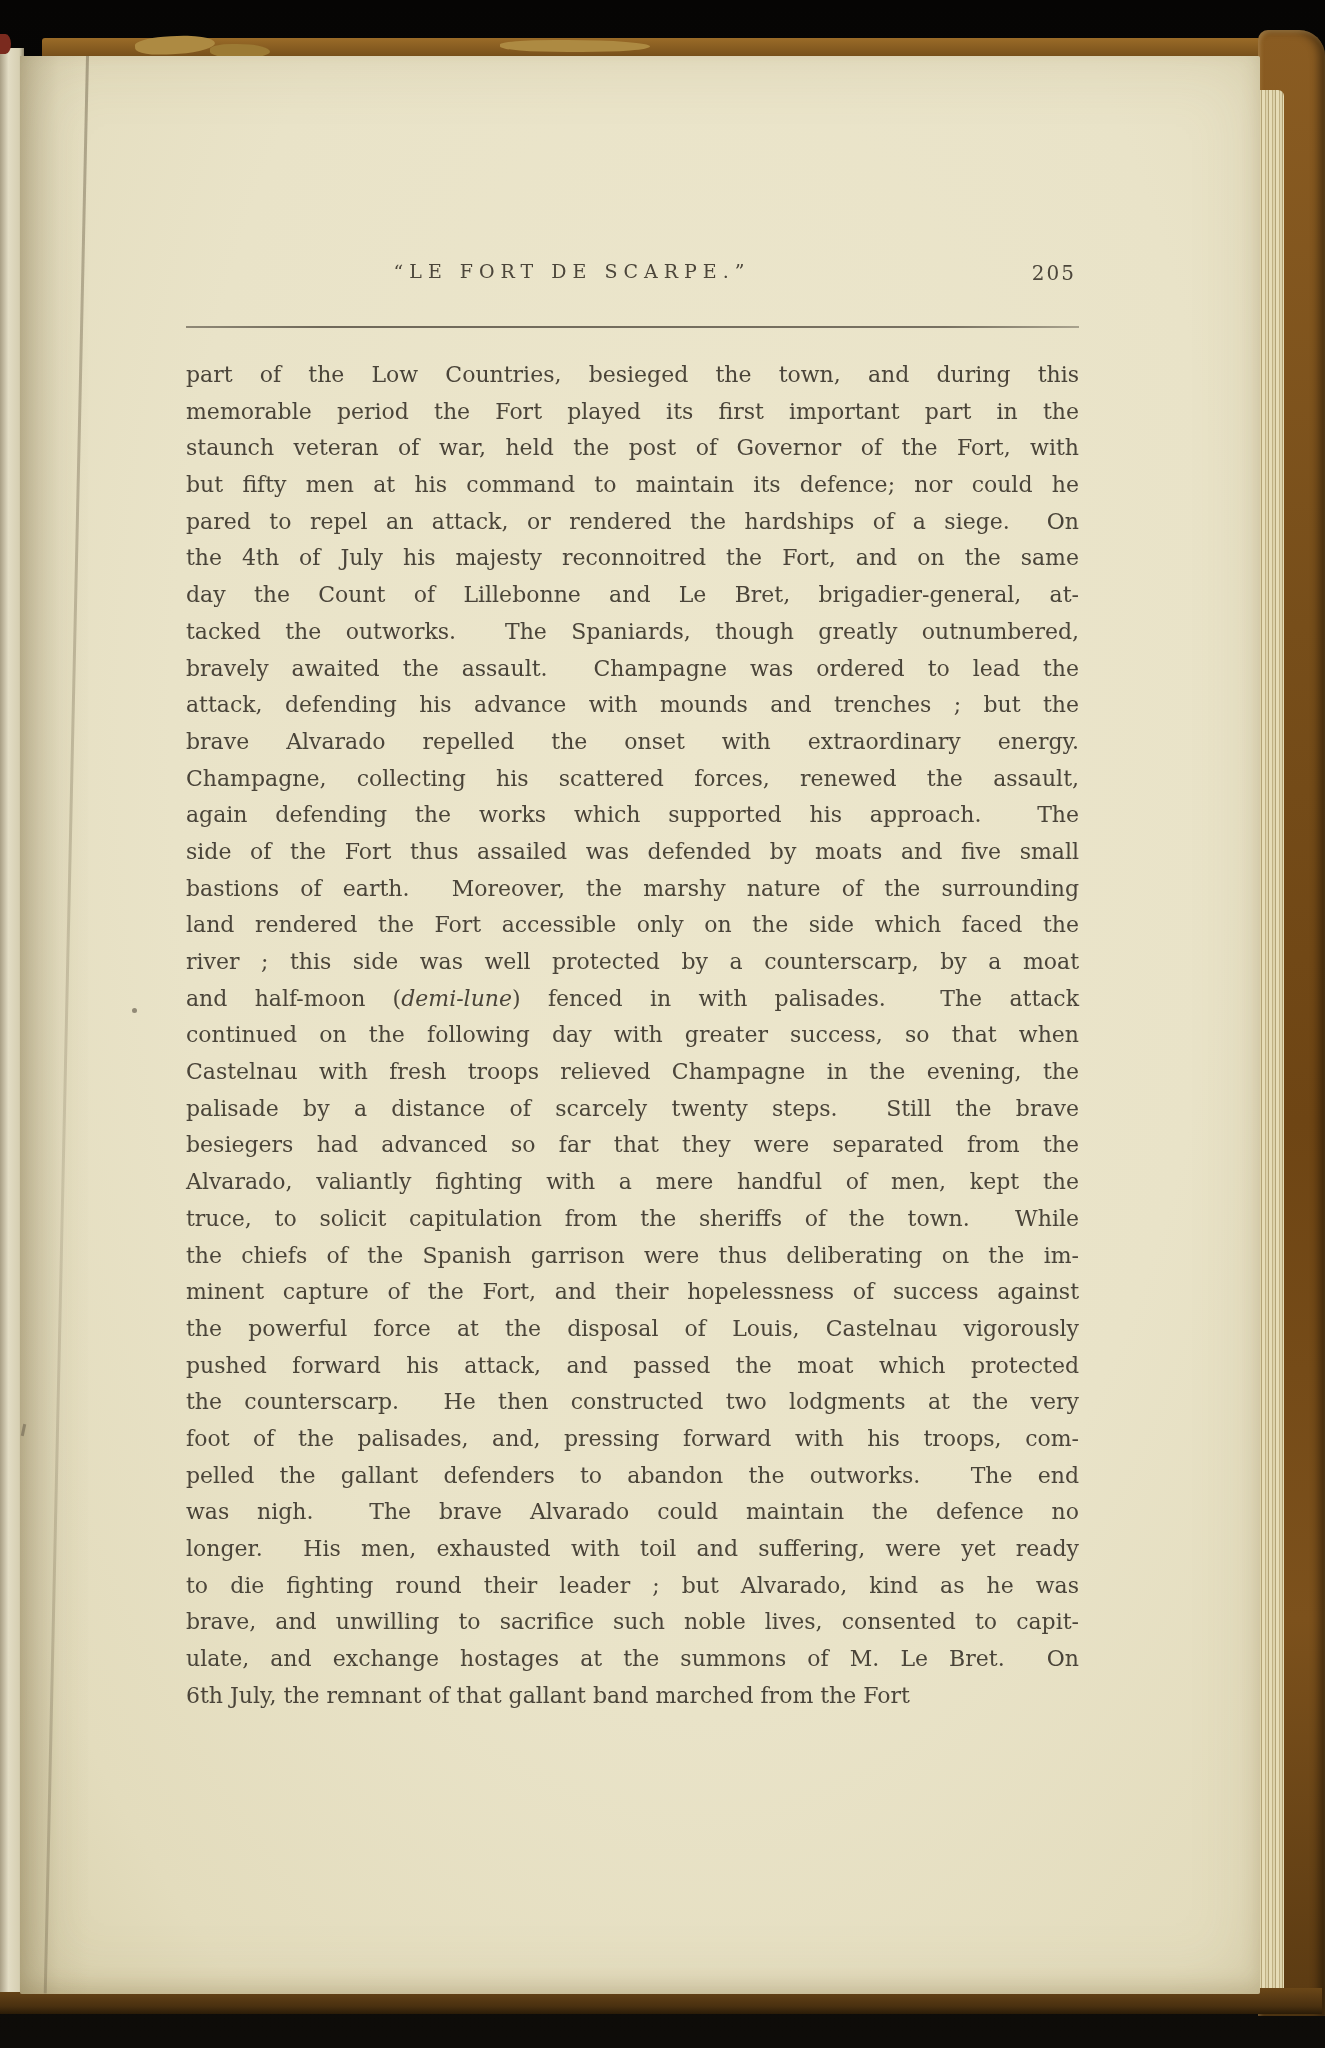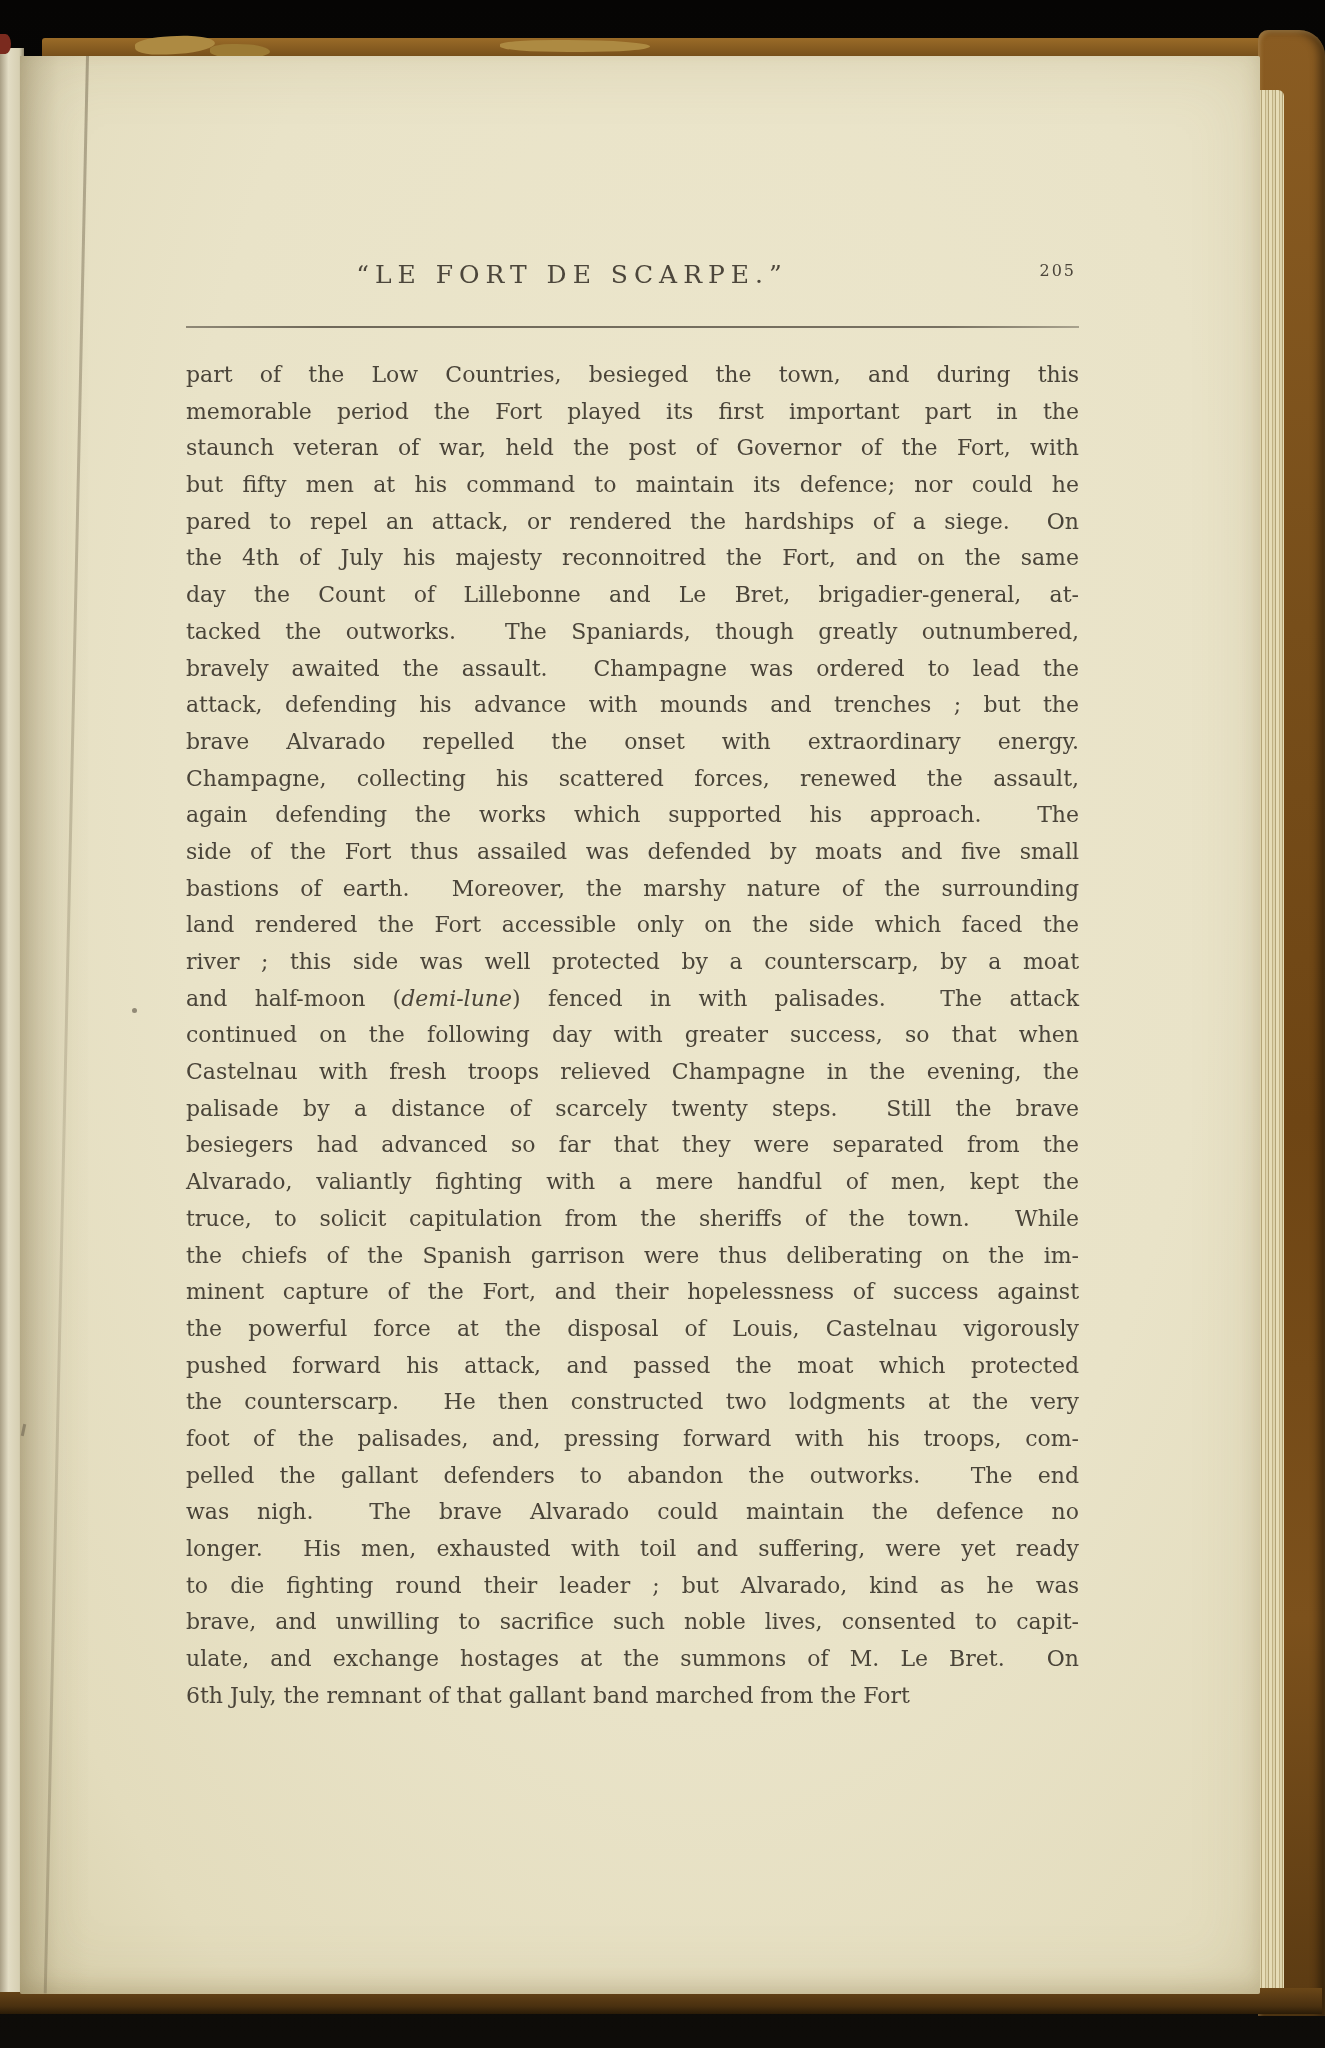--- a/index.html
+++ b/index.html
@@ -62,24 +62,24 @@
   }
   .gutter-crease{
     position:absolute;left:66px;top:0;width:3px;height:1938px;
     background:linear-gradient(to bottom,rgba(85,72,48,.40),rgba(85,72,48,.15) 60%,rgba(85,72,48,.28));
     transform:rotate(1.25deg);transform-origin:top center;
   }
   
   .running-header{position:absolute;left:166px;top:204px;width:892px;height:34px;}
   .header-title{
     position:absolute;left:0;right:120px;text-align:center;
-    font-size:25px;letter-spacing:6px;color:#4c463b;white-space:nowrap;
+    font-size:19px;letter-spacing:6px;color:#4c463b;white-space:nowrap;
   }
   .header-pageno{
-    position:absolute;right:2px;top:1px;font-size:16px;color:#4c463b;letter-spacing:2px;
+    position:absolute;right:2px;top:1px;font-size:20px;color:#4c463b;letter-spacing:2px;
   }
   .rule{
     position:absolute;left:166px;top:270px;width:893px;height:2px;
     background:linear-gradient(to right,rgba(70,63,52,.55),rgba(70,63,52,.75) 15%,rgba(70,63,52,.7) 85%,rgba(70,63,52,.4));
   }
   
   .body-text{
     position:absolute;left:166px;top:301px;width:893px;
     font-size:22px;color:#4a4439;
   }

